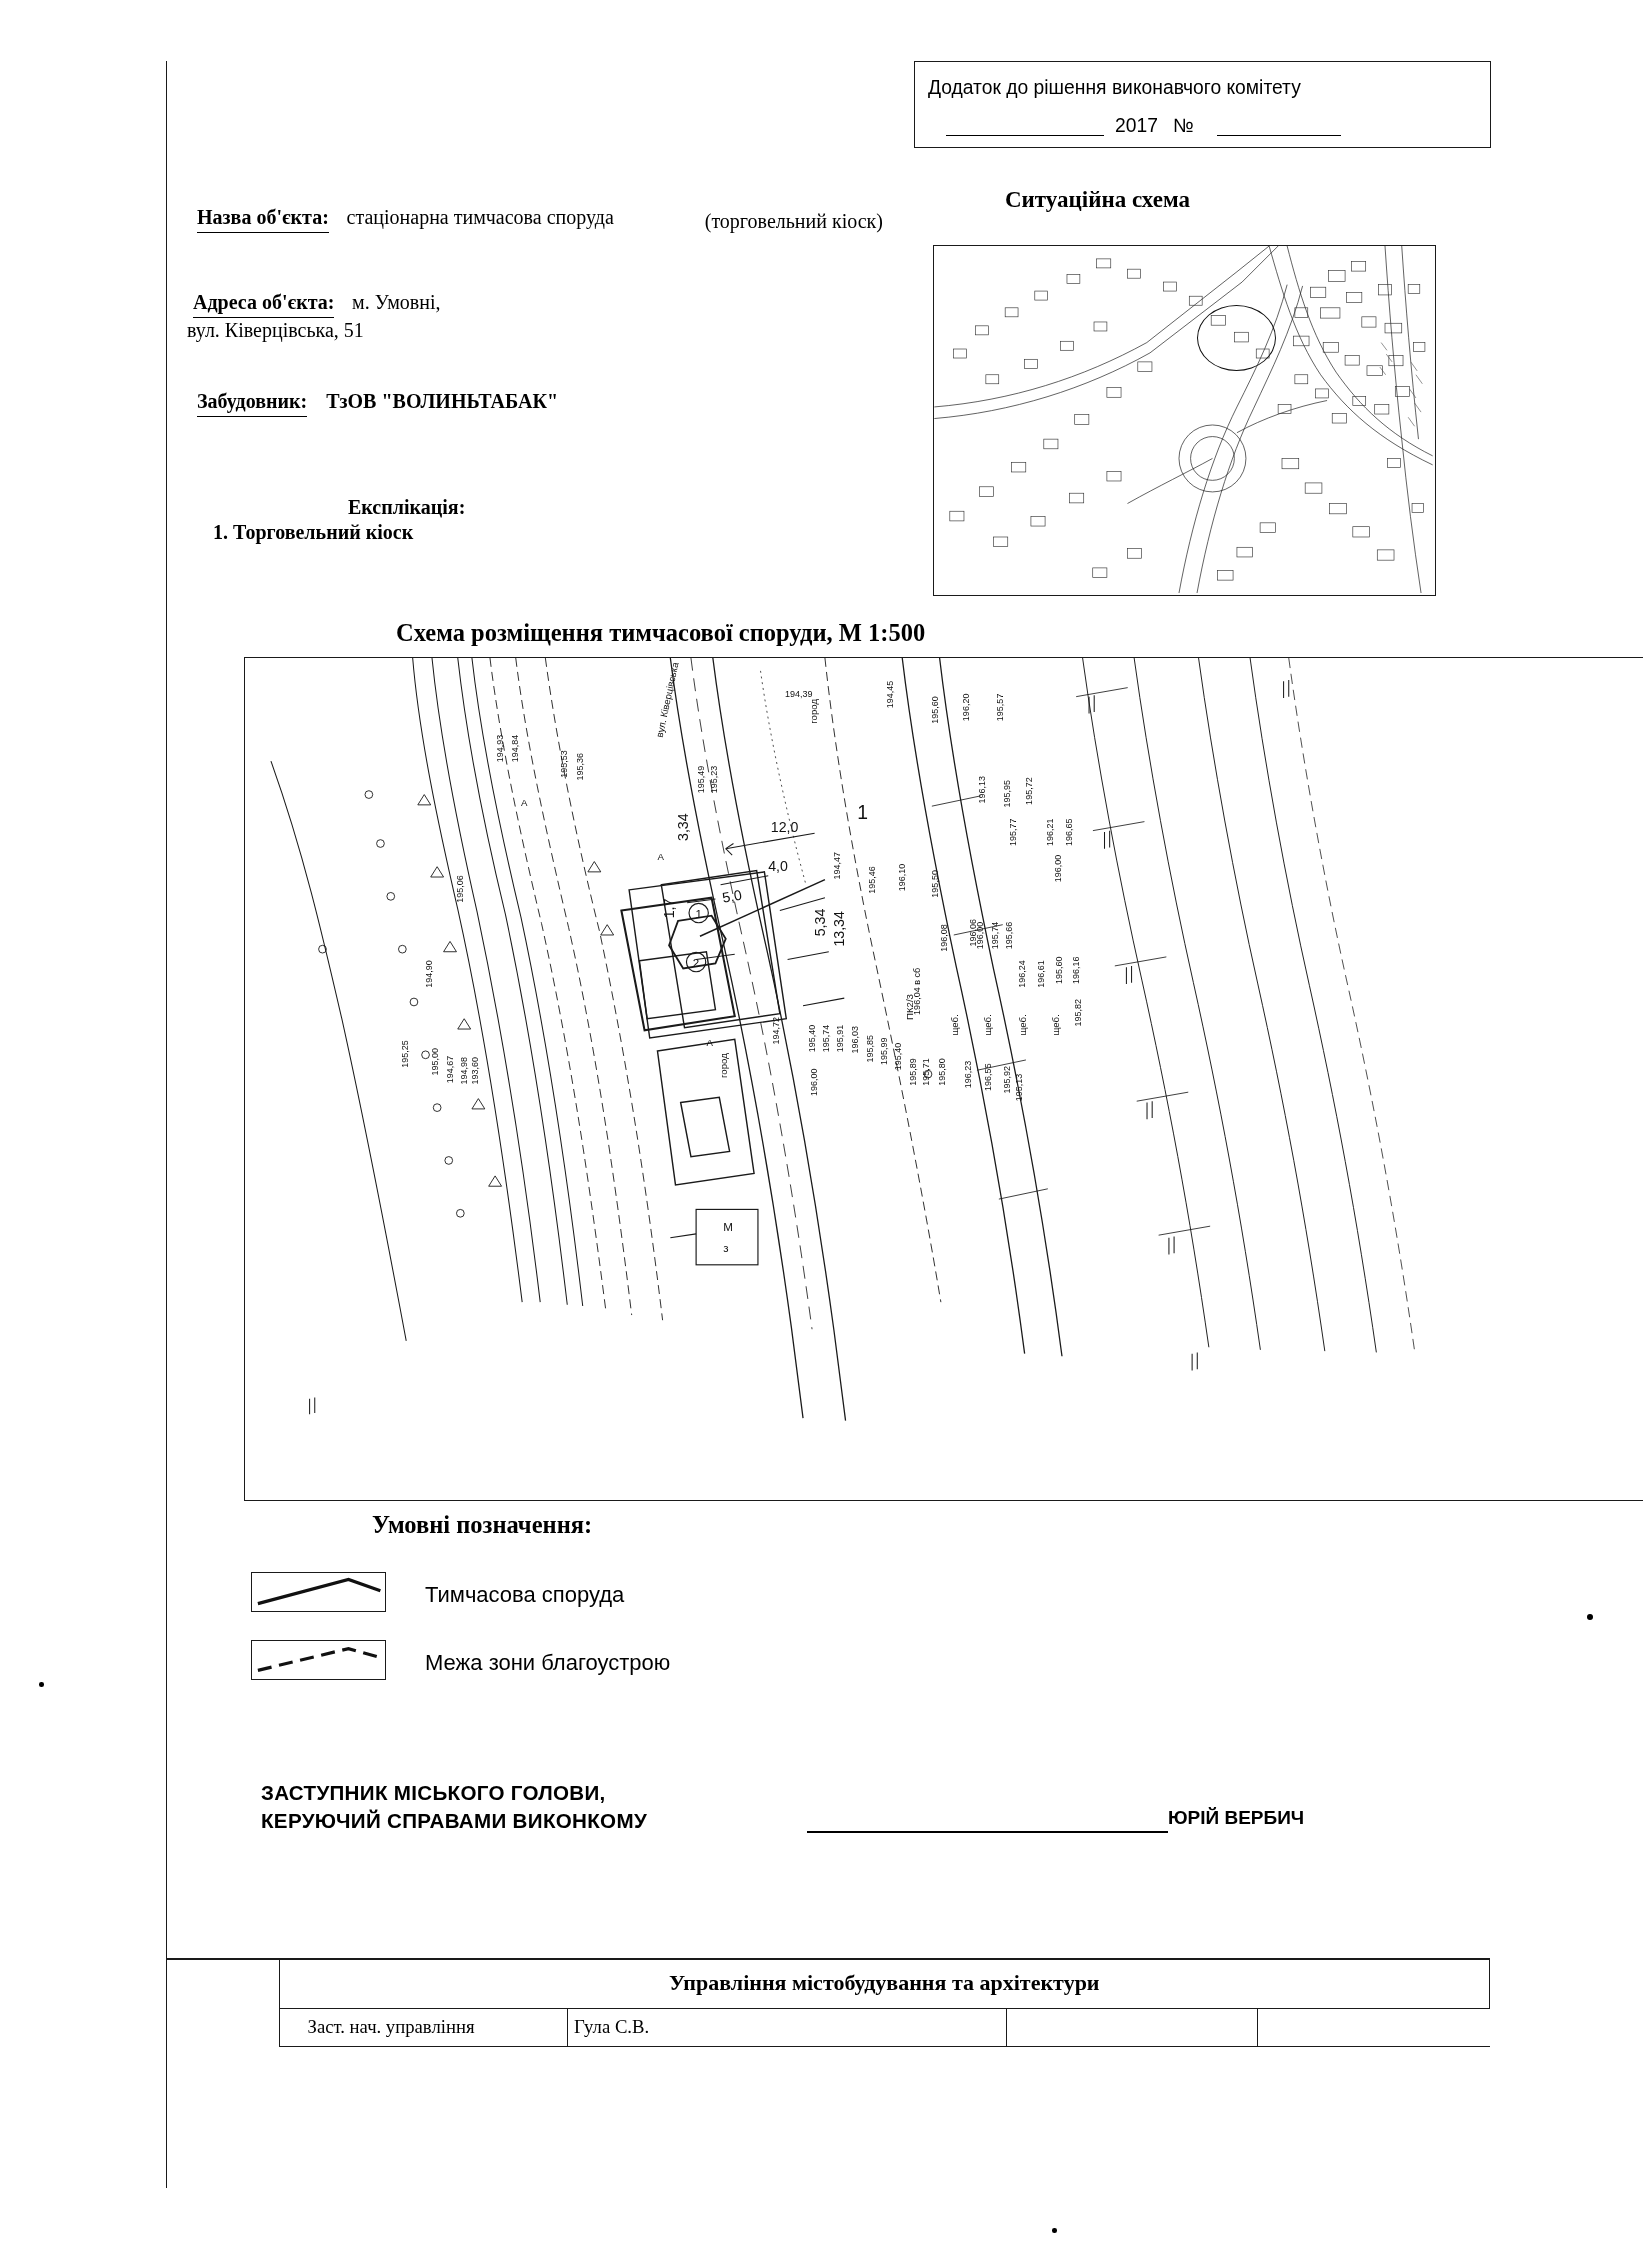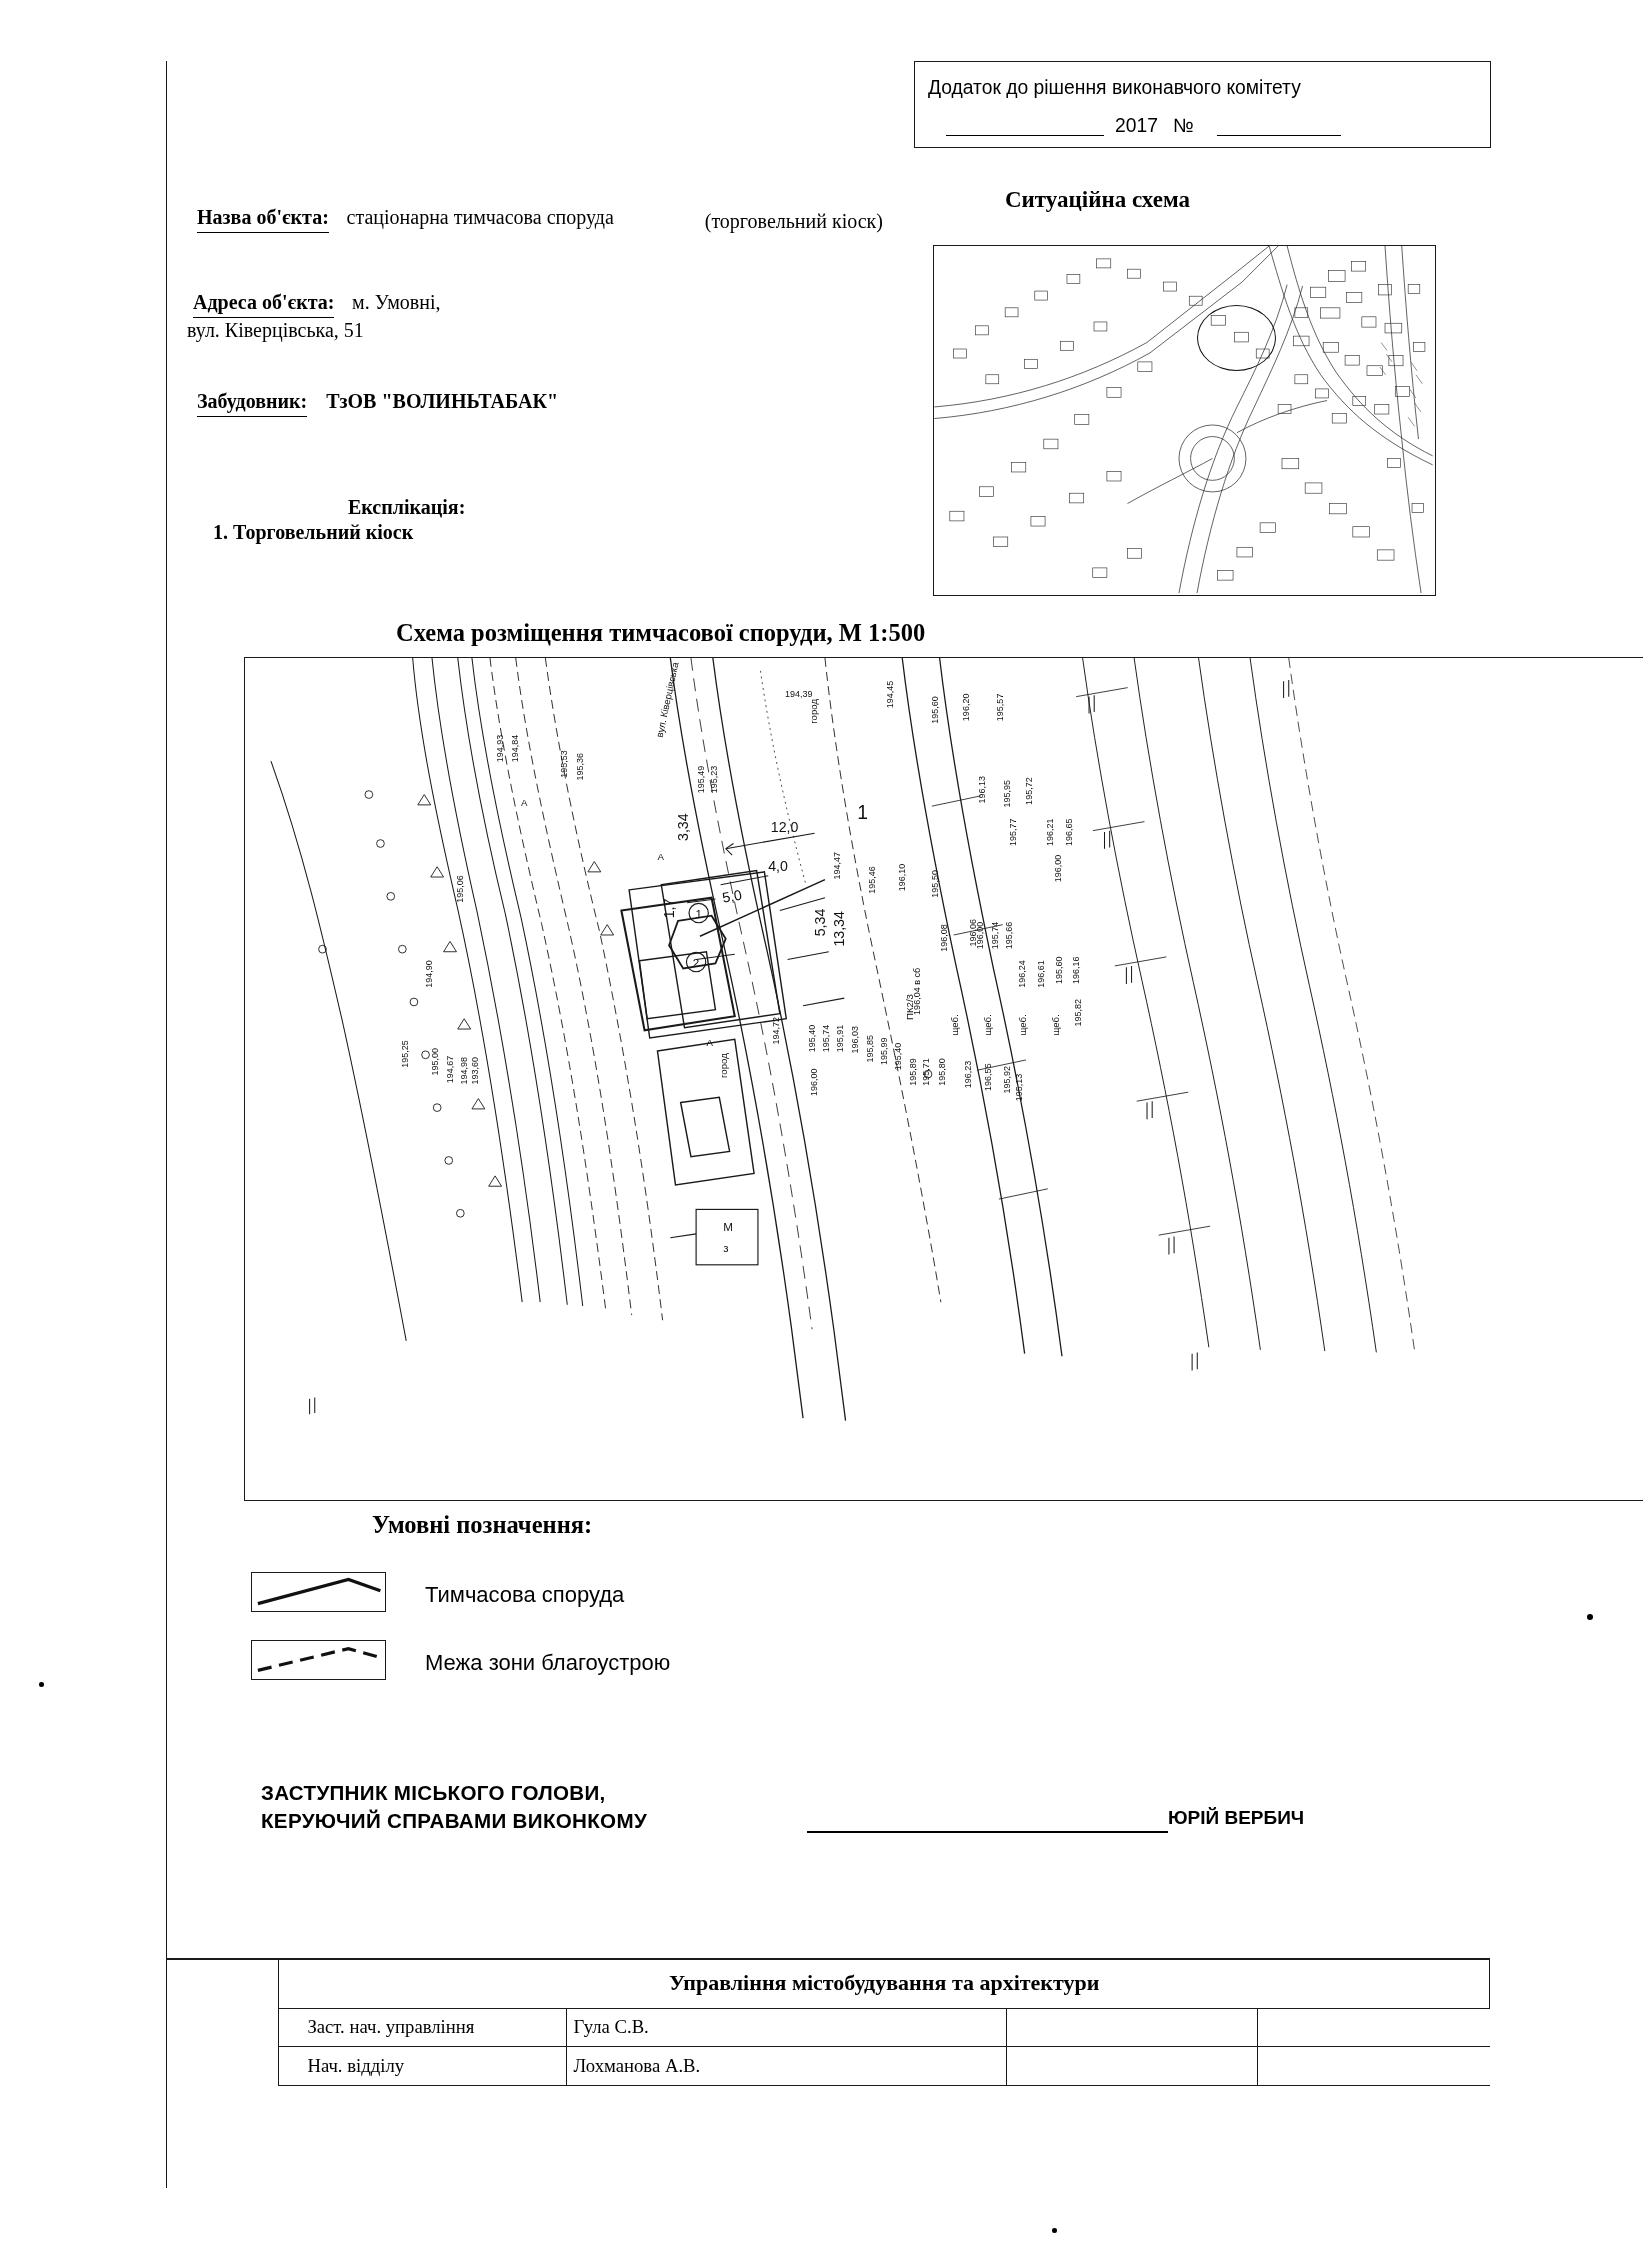--- a/index.html
+++ b/index.html
@@ -657,26 +657,19 @@
     <td class="c0 blank-left"></td>
     <td class="head-cell" colspan="4">Управління містобудування та архітектури</td>
   </tr>
   <tr>
     <td class="c0 blank-left"></td>
     <td class="c1">Заст. нач. управління</td>
     <td class="c2">Гула С.В.</td>
     <td class="c3"></td>
     <td class="c4"></td>
   </tr>
-  <tr>
-    <td class="c0 blank-left"></td>
-    <td class="c1">Нач. відділу</td>
-    <td class="c2">Лохманова А.В.</td>
-    <td class="c3"></td>
-    <td class="c4"></td>
-  </tr>
 </tbody>
   </table>
 
 <div class="stray" id="stray-1"></div>
 <div class="stray" id="stray-2"></div>
 <div class="stray" id="stray-3"></div>
 
 
 </body></html>

